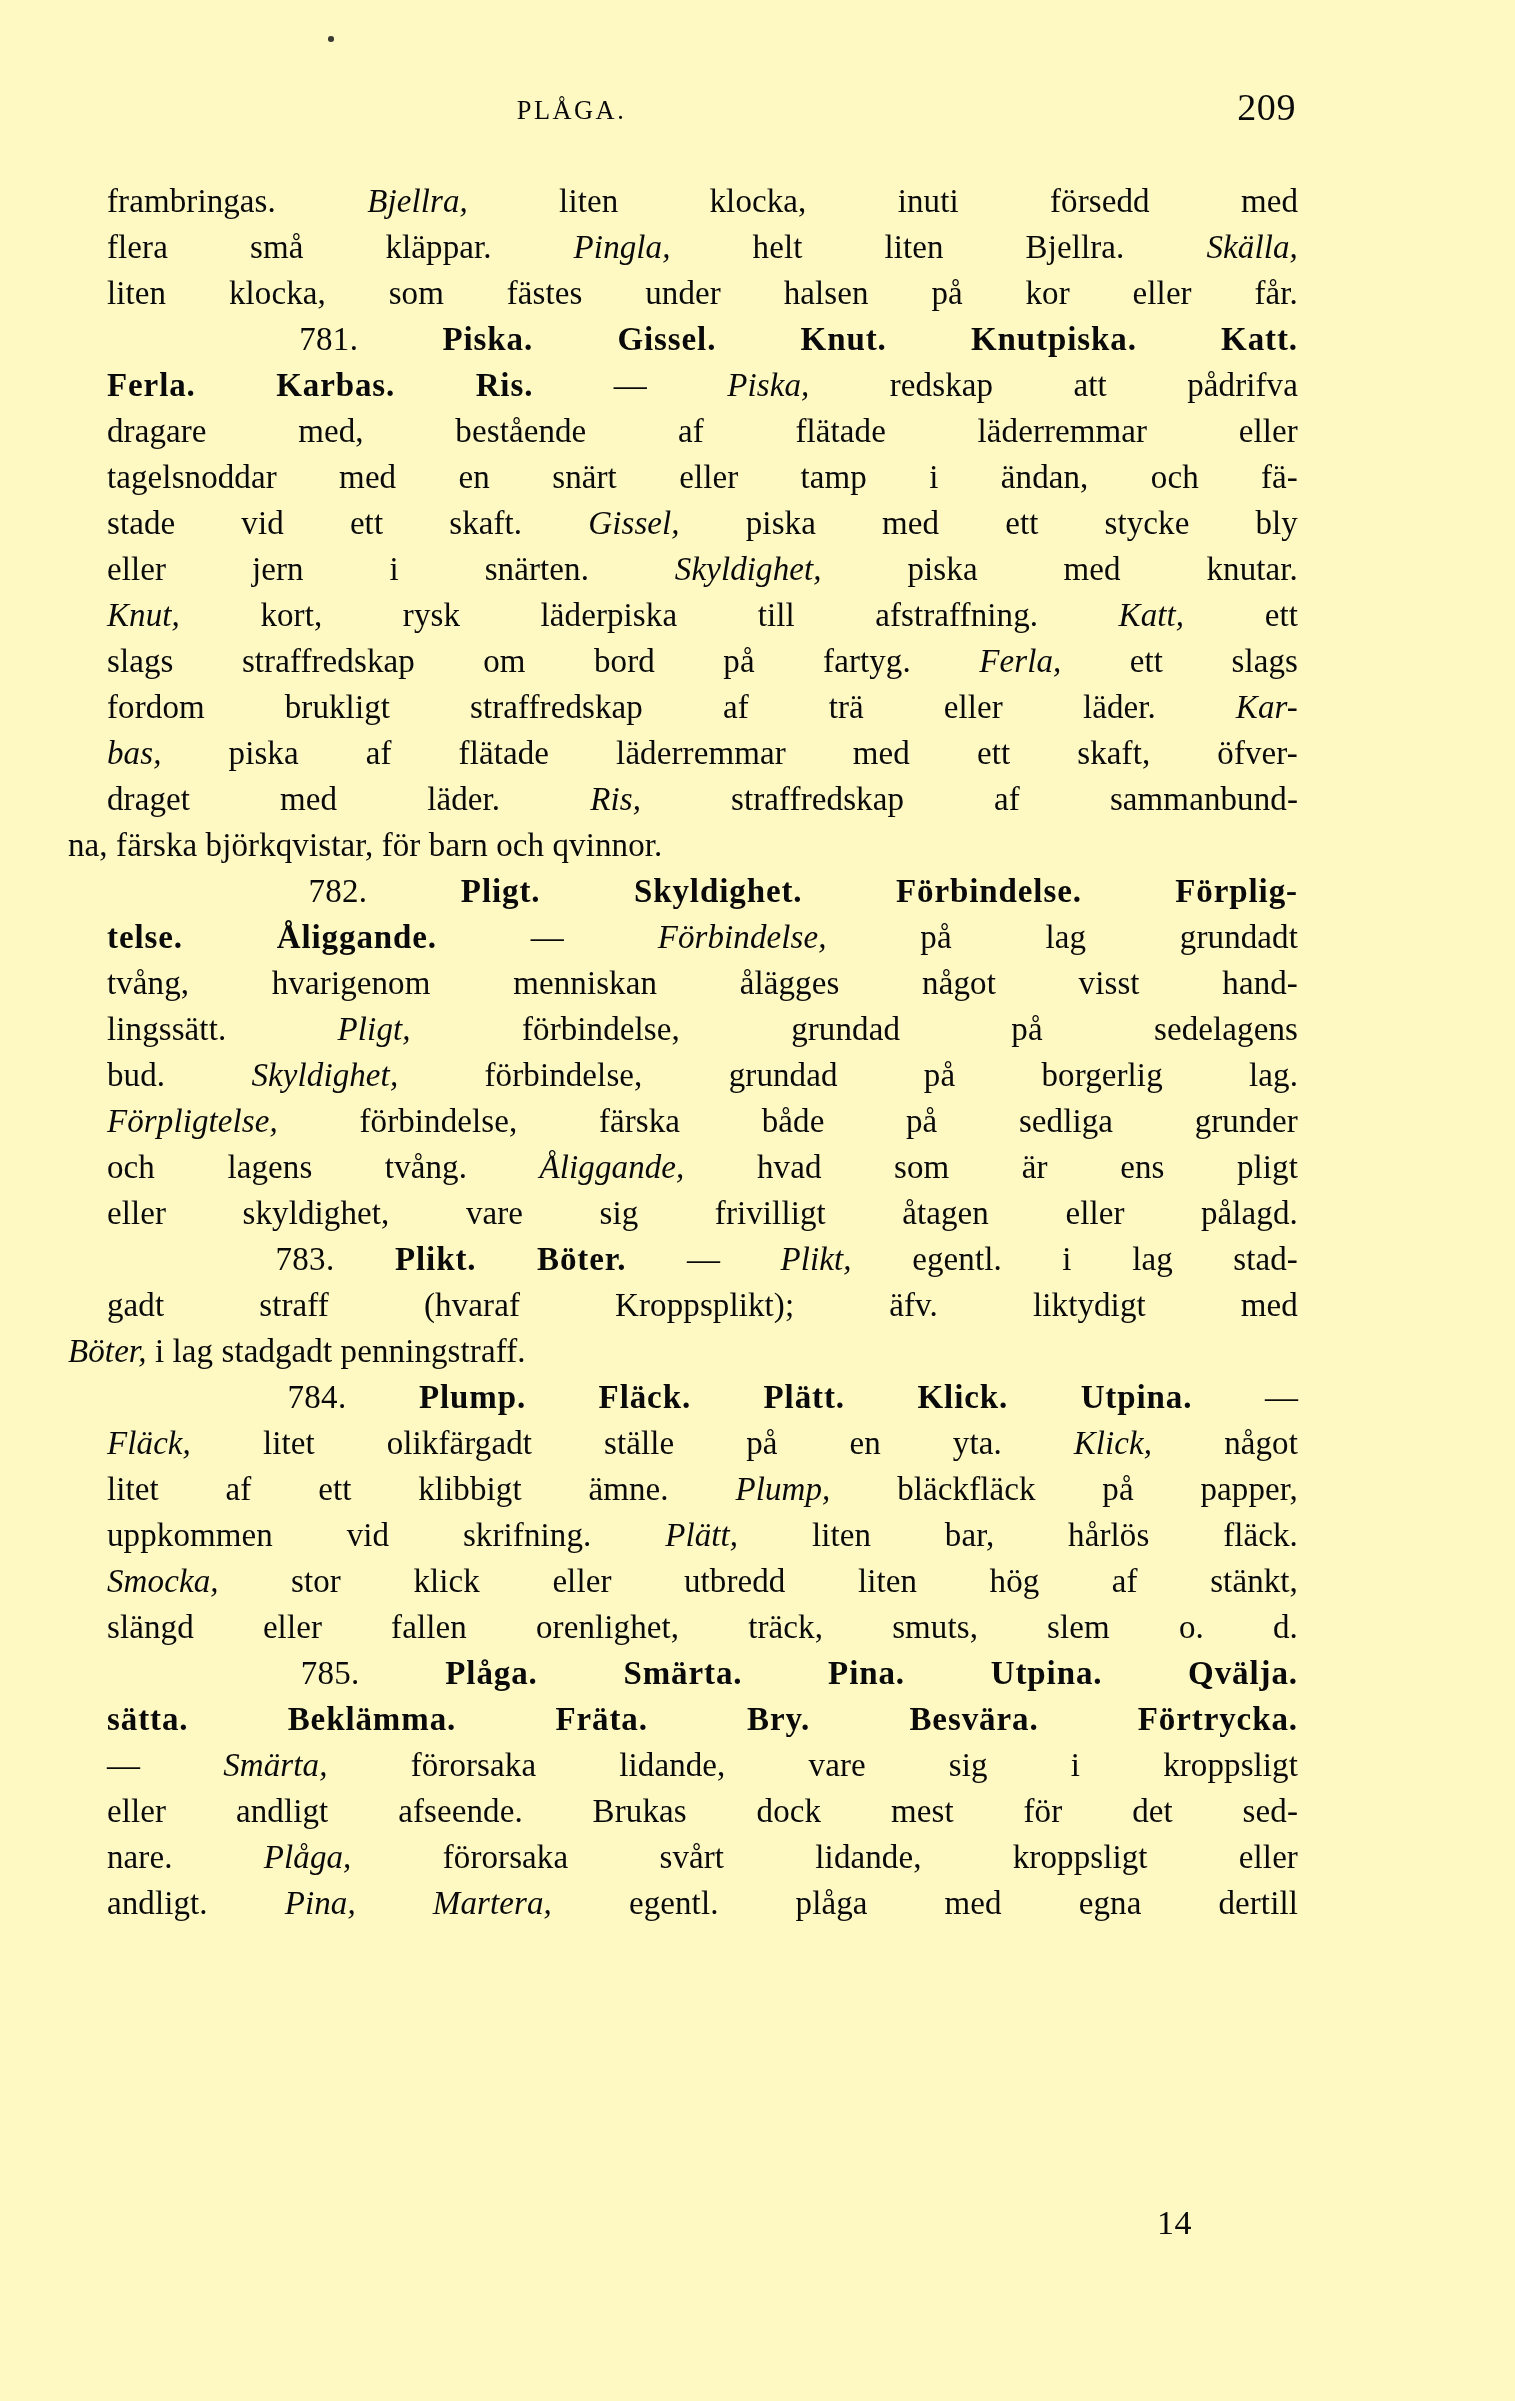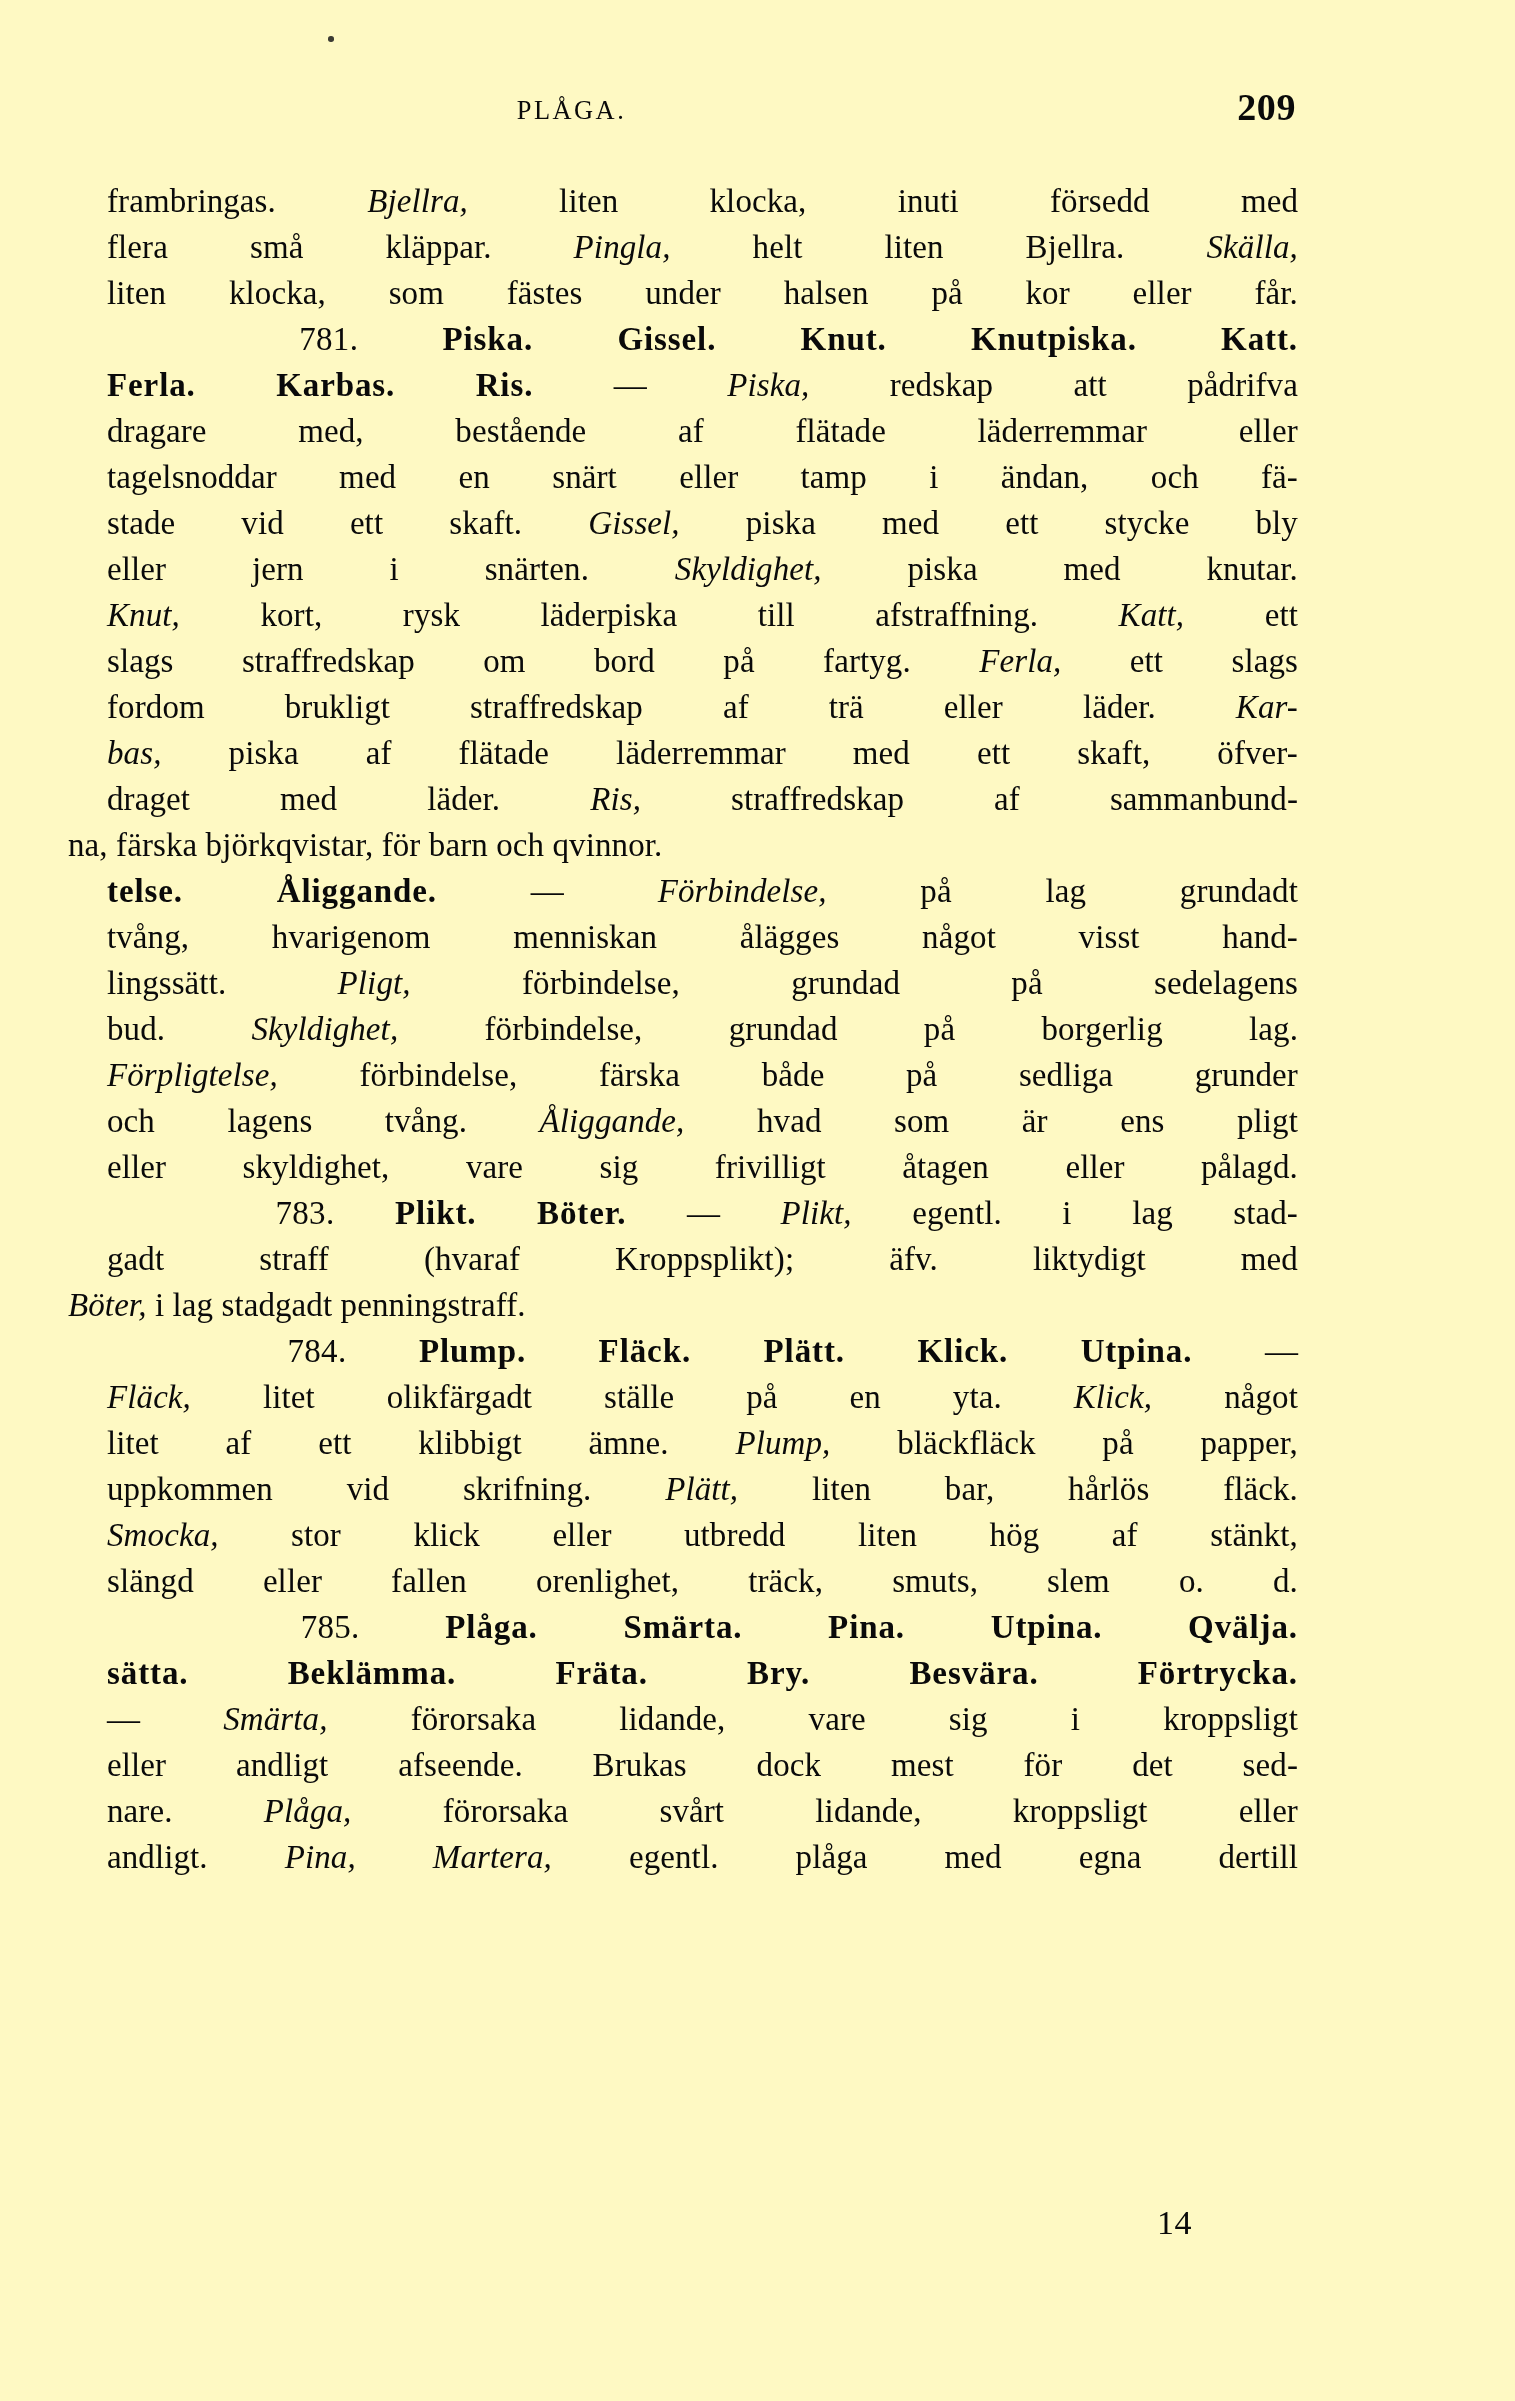--- a/index.html
+++ b/index.html
@@ -53,21 +53,21 @@
     font-size: 26.4px;
     letter-spacing: 2.5px;
     font-weight: 400;
     line-height: 1;
   }
   .runhead-folio {
     position: absolute;
     right: 0;
     top: -8.6px;
     font-size: 38px;
-    font-weight: 700;
+    font-weight: 400;
     line-height: 1;
     letter-spacing: 0.6px;
     margin-left: 27px;
   }
 
   
   .textblock {
     position: absolute;
     left: 68px;
     top: 178px;
@@ -271,20 +271,28 @@
       <div class="ln just">
         <span>draget</span>
         <span>med</span>
         <span>läder.</span>
         <span class="it">Ris,</span>
         <span>straffredskap</span>
         <span>af</span>
         <span>sammanbund-</span>
       </div>
       <div class="ln flush"><span>na, färska björkqvistar, för barn och qvinnor.</span></div>
+      <div class="ln just ind">
+        <span class="indent-box"></span>
+        <span class="num">782.</span>
+        <span class="bd">Pligt.</span>
+        <span class="bd">Skyldighet.</span>
+        <span class="bd">Förbindelse.</span>
+        <span class="bd">Förplig-</span>
+      </div>
       <div class="ln just">
         <span class="bd">telse.</span>
         <span class="bd">Åliggande.</span>
         <span>—</span>
         <span class="it">Förbindelse,</span>
         <span>på</span>
         <span>lag</span>
         <span>grundadt</span>
       </div>
       <div class="ln just">

